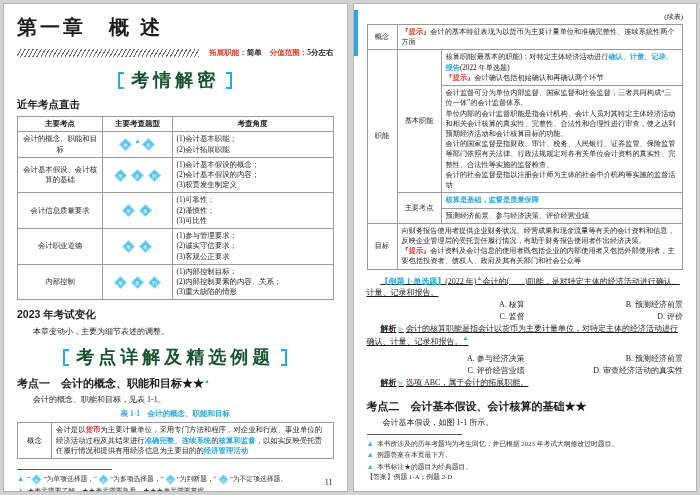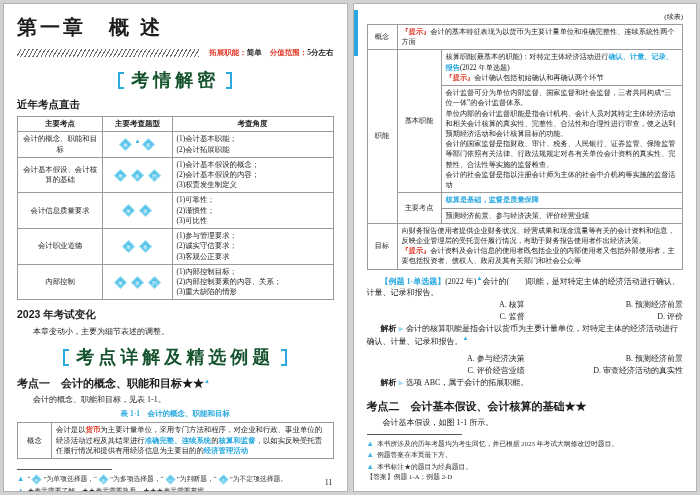--- a/index.html
+++ b/index.html
@@ -59,21 +59,21 @@
   .tab { position:absolute; left:0; top:6px; width:4px; height:46px; background:#29a9e0; }
   table.grid2 { width:100%; border-collapse:collapse; font-size:7.2px; line-height:1.42; }
   table.grid2 td { border:1px solid #9a9a9a; padding:2px 4px; vertical-align:middle; }
   td.lbl { text-align:center; width:30px; padding:2px 1px; }
   td.lbl2 { text-align:center; width:44px; padding:2px 1px; }
   .tip-tag { color:#e33a2a; font-weight:bold; }
   .hl { color:#29a9e0; font-weight:bold; }
   .para { margin:0; }
 
   .example { font-size:8px; line-height:1.5; margin-top:5px; }
-  .ex-head { text-indent:14px; }
+  .ex-head { text-indent:14px;text-decoration:underline; }
   .ex-tag { color:#29a9e0; font-weight:bold; }
   .opt-row { display:flex;text-align:right; }
   .opt { width:50%; padding-left:16px; }
   .jx-label { font-weight:bold; }
   .arrow { color:#a8dcf1; font-size:7px; margin:0 2px; }
   .arrow::before { content:"▶"; }
   .star { font-size:8px; }
 </style>
 </head>
 <body>

